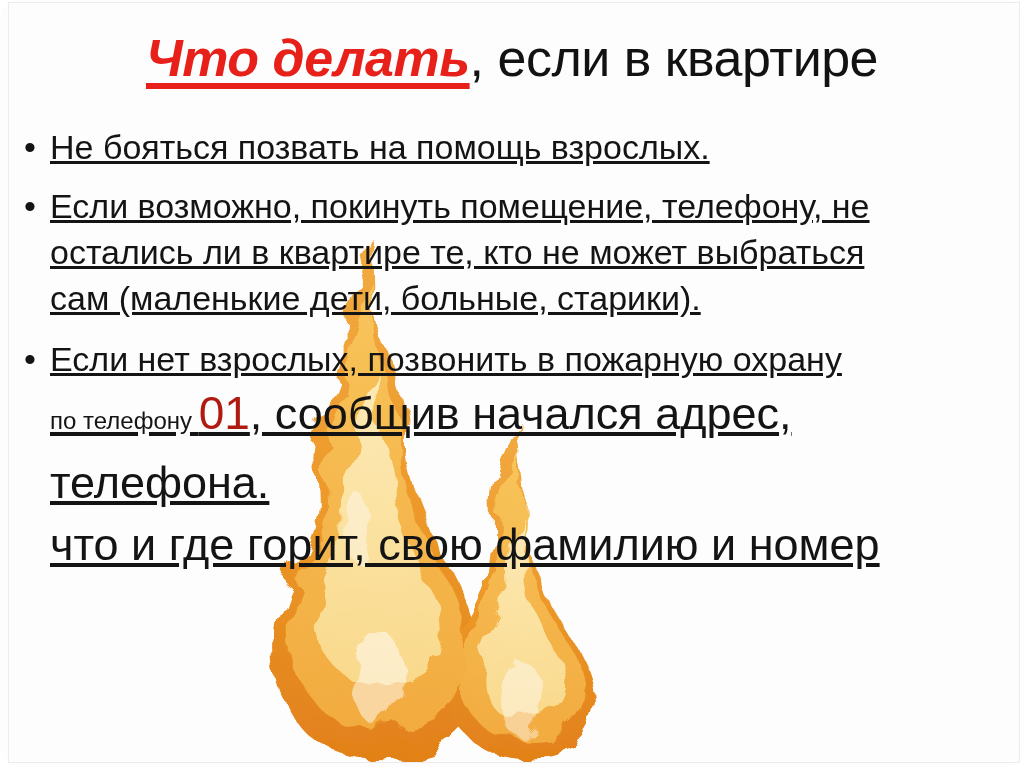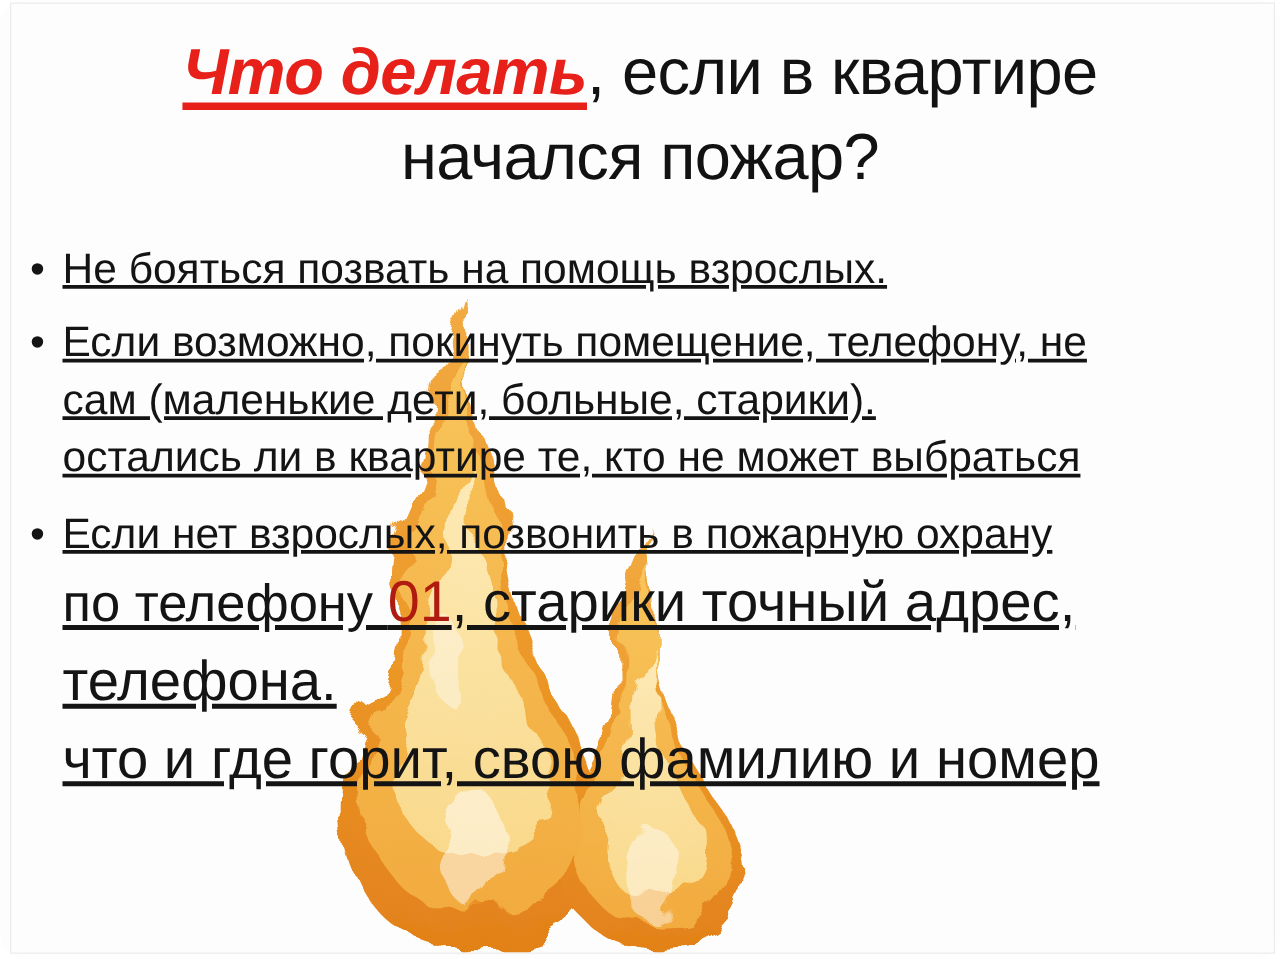--- a/index.html
+++ b/index.html
@@ -66,21 +66,21 @@
   .btext {
     font-size: 34px;
     line-height: 46px;
     color: #141414;
   }
   .bline { display: block; text-decoration: underline; }
   .big {
     font-size: 45px;
     line-height: 62px;
   }
-  .seg-small { font-size: 42px; }
+  .seg-small { font-size: 24px; }
   .phone {
     font-size: 46px;
     color: #b01b10;
     margin-top: 16px;
   }
 </style>
 </head>
 <body>
 
 <div class="slide">
@@ -119,45 +119,44 @@
         <use href="#flameR" transform="translate(107.2,172) scale(0.6)" fill="url(#gIn)"></use>
         <ellipse cx="120" cy="450" rx="26" ry="48" fill="#ffffff" opacity="0.5"></ellipse>
         <ellipse cx="262" cy="470" rx="22" ry="38" fill="#ffffff" opacity="0.45"></ellipse>
         <ellipse cx="100" cy="300" rx="12" ry="34" fill="#ffffff" opacity="0.4"></ellipse>
       </g>
     </svg>
   </div>
 
   <h1 class="title">
     <span class="t-line"><span class="hl">Что делать</span><span>, если в квартире</span></span>
-    <span class="t-line">начался пожар?</span>
   </h1>
 
   <div class="bullets">
 
     <div class="bullet bullet-1">
       <span class="dot">•</span>
       <div class="btext">
         <span class="bline">Не бояться позвать на помощь взрослых.</span>
       </div>
     </div>
 
     <div class="bullet bullet-2">
       <span class="dot">•</span>
       <div class="btext">
         <span class="bline">Если возможно, покинуть помещение, телефону, не</span>
+        <span class="bline">остались ли в квартире те, кто не может выбраться</span>
         <span class="bline">сам (маленькие дети, больные, старики).</span>
-        <span class="bline">остались ли в квартире те, кто не может выбраться</span>
       </div>
     </div>
 
     <div class="bullet bullet-3">
       <span class="dot">•</span>
       <div class="btext">
         <span class="bline">Если нет взрослых, позвонить в пожарную охрану</span>
-        <span class="bline big"><span class="seg-small">по телефону </span><span class="phone">01</span><span>, старики точный адрес,</span></span>
+        <span class="bline big"><span class="seg-small">по телефону </span><span class="phone">01</span><span>, сообщив начался адрес,</span></span>
         <span class="bline big">телефона.</span>
         <span class="bline big">что и где горит, свою фамилию и номер</span>
       </div>
     </div>
 
   </div>
 </div>
 
 </body></html>

